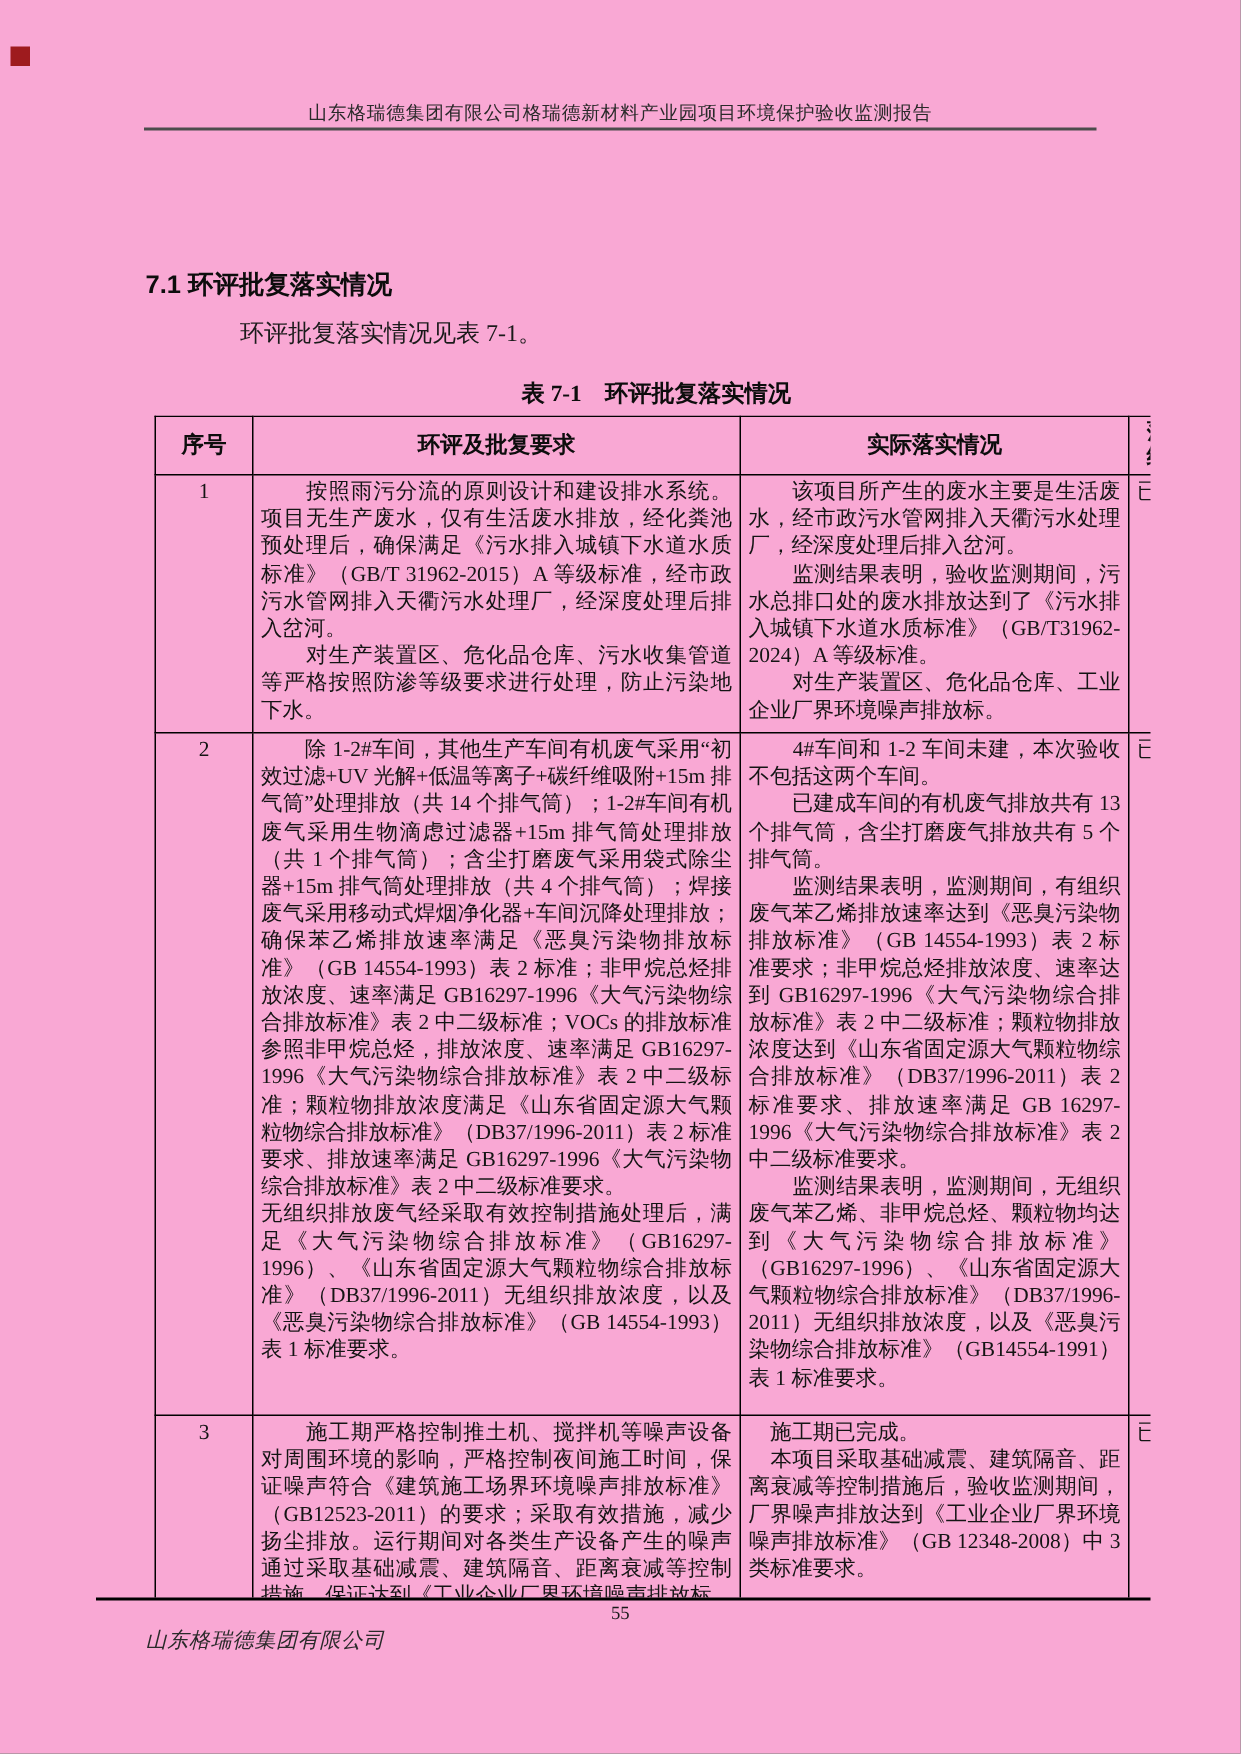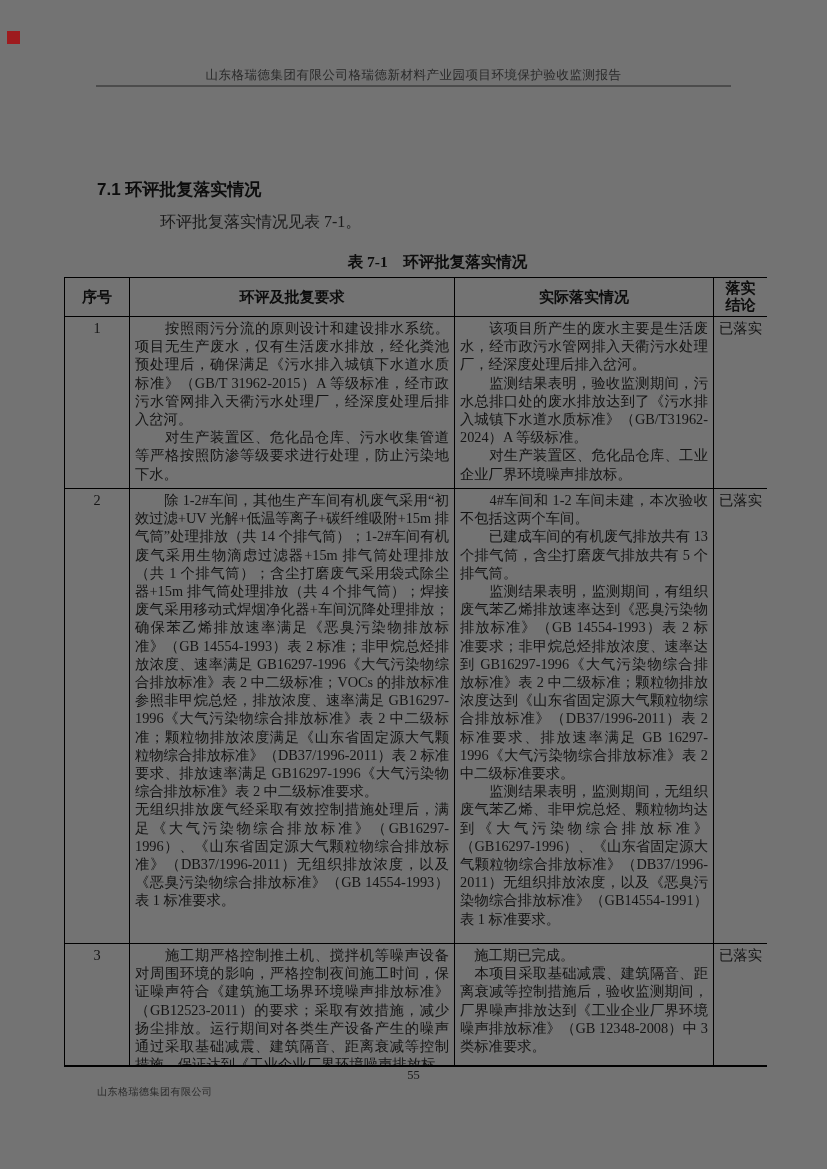--- a/index.html
+++ b/index.html
@@ -1,19 +1,19 @@
 <!DOCTYPE html>
 <html><head>
 <meta charset="utf-8">
 <style>
   html,body{margin:0;padding:0;background:#888;}
   .page{
     position:relative;
     width:827px;height:1169px;
-    background:#737373;
+    background:#f9a8d4;
     font-family:"Liberation Serif","DejaVu Serif",serif;
     color:#151515;
     overflow:hidden;
   }
   .corner-mark{position:absolute;left:7px;top:31px;width:13px;height:13px;background:#9e1b1e;}
   .doc-header{
     position:absolute;top:68px;left:0;width:100%;
     text-align:center;font-size:12.5px;line-height:15px;color:#2a2a2a;
     letter-spacing:0.5px;
   }
@@ -40,20 +40,21 @@
     text-align:center;font-size:15.5px;font-weight:bold;color:#0d0d0d;padding-left:24px;
   }
   .table-wrap{
     position:absolute;top:277px;left:64px;width:703px;height:788px;
     overflow:hidden;
     border-bottom:2px solid #000;
   }
   table.review{
     border-collapse:collapse;table-layout:fixed;width:703px;
     border:1.5px solid #000;
+    margin-left:39px;
   }
   table.review th,table.review td{border:1px solid #000;}
   table.review th{
     font-weight:bold;font-size:15px;line-height:17px;
     padding:2px;text-align:center;vertical-align:middle;color:#0d0d0d;
   }
   tr.hd th{height:32px;}
   .thn{width:2.2em;margin:0 auto;}
   table.review td{
     font-size:14.3px;line-height:18.2px;
@@ -67,21 +68,21 @@
   .col-no{width:65px;}
   .col-req{width:325px;}
   .col-impl{width:259px;}
   .col-concl{width:54px;}
   .page-number{
     position:absolute;top:1068px;left:0;width:100%;
     text-align:center;font-size:12.5px;color:#1a1a1a;
   }
   .footer-company{
     position:absolute;top:1085px;left:97px;
-    font-size:10px;color:#2a2a2a;letter-spacing:0.5px;
+    font-size:14px;color:#2a2a2a;letter-spacing:0.5px;font-style:italic;
   }
 </style>
 </head>
 <body>
 
 <div class="page">
   <div class="corner-mark"></div>
 
   <div class="doc-header">山东格瑞德集团有限公司格瑞德新材料产业园项目环境保护验收监测报告</div>
   <div class="header-rule"></div>

